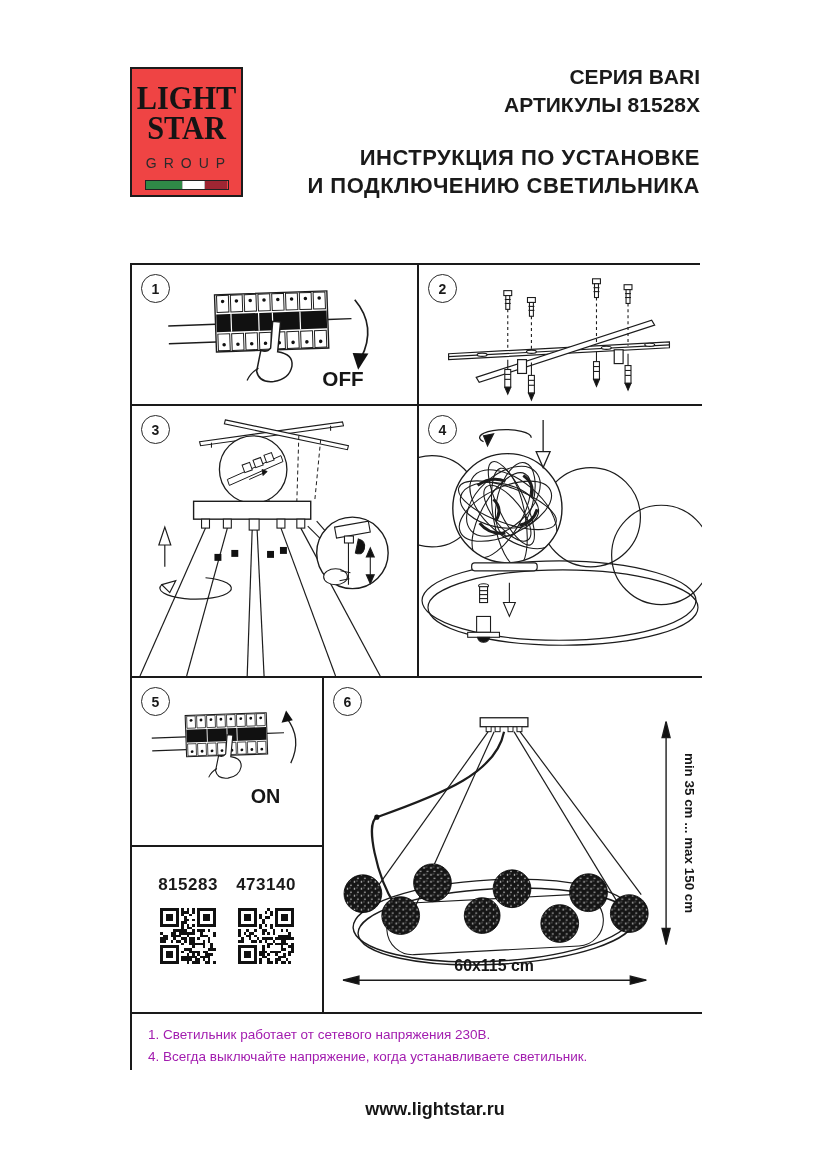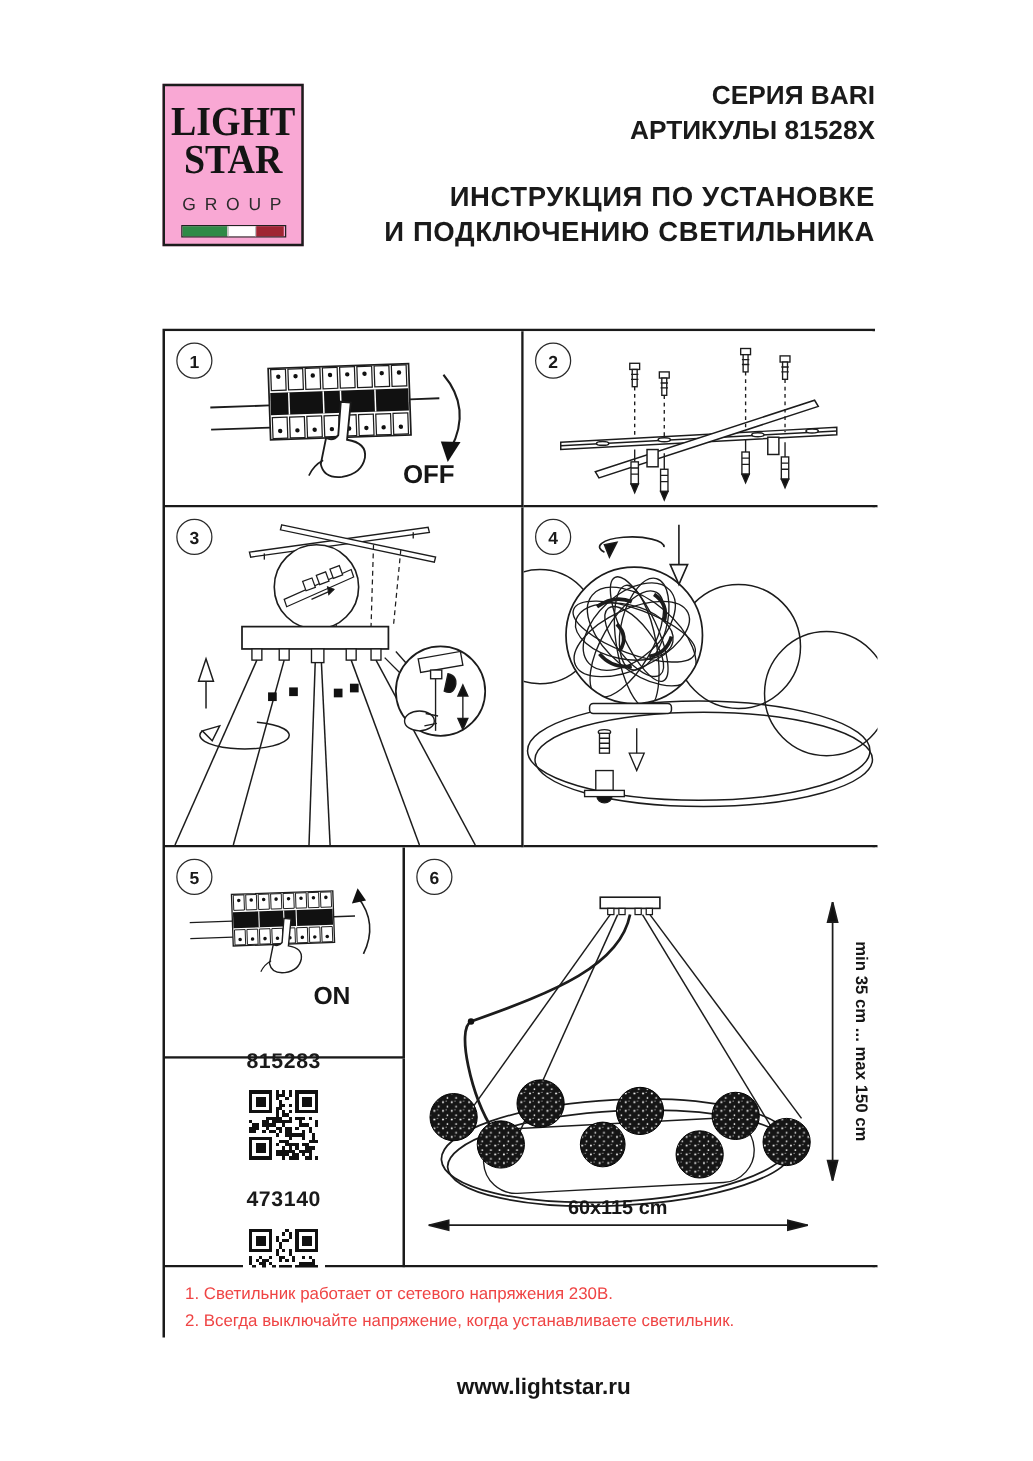--- a/index.html
+++ b/index.html
@@ -3,21 +3,21 @@
 <meta charset="utf-8">
 <style>
   html,body{margin:0;padding:0;background:#ffffff;}
   .sheet{
     position:relative;width:826px;height:1169px;background:#ffffff;
     font-family:"Liberation Sans",sans-serif;color:#1a1a1a;overflow:hidden;
   }
   
   .logo-box{
     position:absolute;left:130px;top:67px;width:113px;height:130px;
-    border:2px solid #1c1c1c;box-sizing:border-box;text-align:center;background:#f9a8d4;
+    border:2px solid #1c1c1c;box-sizing:border-box;text-align:center;background:#ef4444;
   }
   .logo-word{font-family:"Liberation Serif",serif;font-weight:bold;font-size:33px;line-height:.92;letter-spacing:0;color:#141414;transform:scaleX(.92);}
   .logo-word.first{margin-top:14px;}
   .logo-group{font-size:14px;letter-spacing:7px;color:#2b2b2b;margin-top:11px;margin-left:5px;}
   .flag{display:flex;height:8px;width:82px;margin:9px auto 0 auto;border:1px solid #222;box-sizing:content-box;}
   .flag span{display:block;height:100%;}
   .flag .g{width:45%;}
   .flag .w{width:27%;border-left:1px solid #bbb;border-right:1px solid #bbb;box-sizing:border-box;}
   .flag .r{width:28%;}
   .header-text{position:absolute;right:126px;top:63px;text-align:right;}
@@ -28,25 +28,25 @@
   .cell{position:absolute;box-sizing:border-box;background:#fff;}
   .bR{border-right:2px solid #1a1a1a;}
   .bB{border-bottom:2px solid #1a1a1a;}
   .badge{
     position:absolute;left:9px;top:9px;width:27px;height:27px;border:1.6px solid #2a2a2a;border-radius:50%;
     display:flex;align-items:center;justify-content:center;font-weight:bold;font-size:14px;z-index:3;background:#fff;
   }
   .fig{position:absolute;left:0;top:0;width:100%;height:100%;}
   .fig svg{display:block;width:100%;height:100%;}
   
-  .qr-row{position:absolute;left:0;top:0;width:100%;height:100%;display:flex;justify-content:center;gap:12px;padding-top:28px;box-sizing:border-box;flex-direction:column;}
+  .qr-row{position:absolute;left:0;top:0;width:100%;height:100%;display:flex;justify-content:center;gap:12px;padding-top:28px;box-sizing:border-box;}
   .qr-block{text-align:center;}
   .qr-label{font-weight:bold;font-size:17px;margin-bottom:8px;letter-spacing:.5px;}
   
-  .notes{position:absolute;left:0;right:0;top:0;bottom:0;padding:10px 16px;box-sizing:border-box;font-size:13.5px;line-height:1.6;color:#ef4444;}
+  .notes{position:absolute;left:0;right:0;top:0;bottom:0;padding:10px 16px;box-sizing:border-box;font-size:13.5px;line-height:1.6;color:#a21caf;}
   
   .footer{position:absolute;left:0;right:0;top:1099px;text-align:center;font-weight:bold;font-size:18px;letter-spacing:0;color:#161616;margin-left:44px;}
   .ink{stroke:#1c1c1c;fill:none;}
   text.svgtxt{font-family:"Liberation Sans",sans-serif;font-weight:bold;fill:#161616;}
 </style>
 </head>
 <body>
 
 <div class="sheet">
 
@@ -775,19 +775,19 @@
             <polygon points="343,268 339,252 347,252" fill="#111"></polygon>
           </g>
           <text class="svgtxt" font-size="13.5" text-anchor="middle" transform="translate(362,156) rotate(90)">min 35 cm ... max 150 cm</text>
         </svg>
       </div>
     </div>
 
     <div class="cell" style="left:0;top:749px;width:570px;height:58px;">
       <div class="notes">
         <div>1. Светильник работает от сетевого напряжения 230В.</div>
-        <div>2. Всегда выключайте напряжение, когда устанавливаете светильник.</div>
+        <div>4. Всегда выключайте напряжение, когда устанавливаете светильник.</div>
       </div>
     </div>
   </div>
 
   <div class="footer">www.lightstar.ru</div>
 </div>
 
 </body></html>

